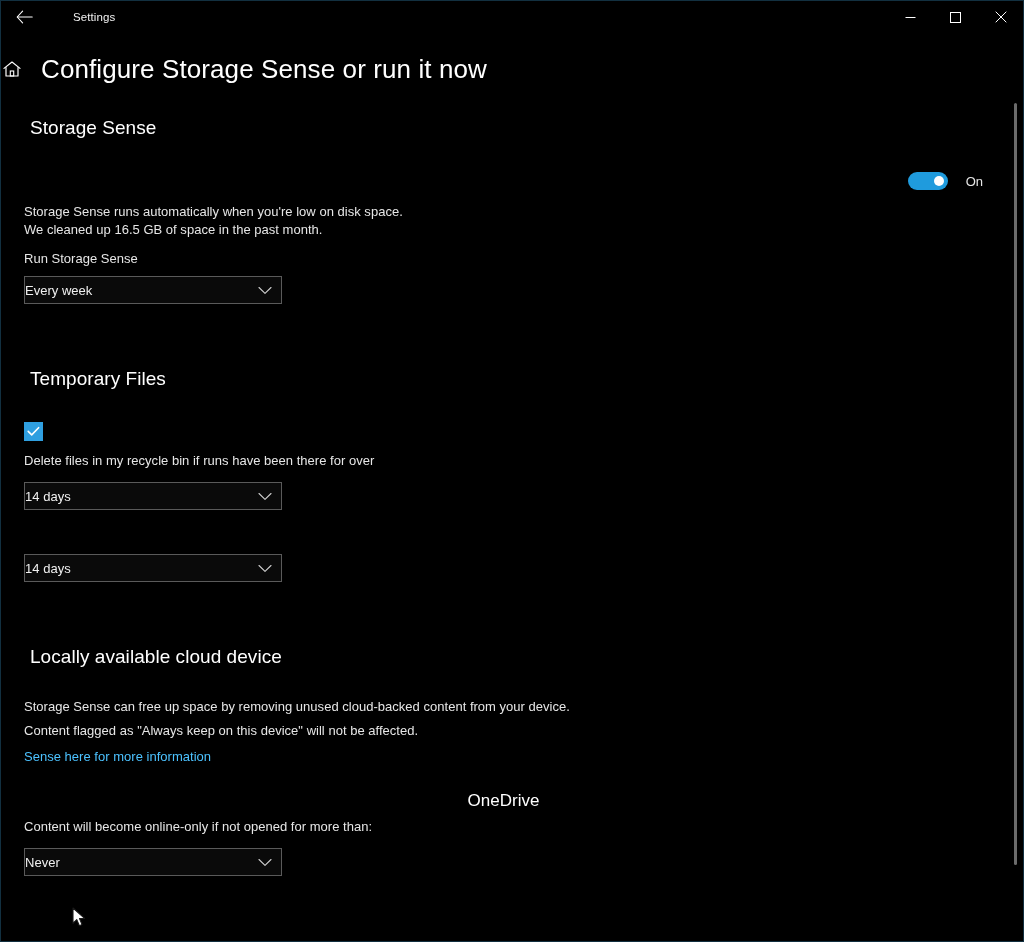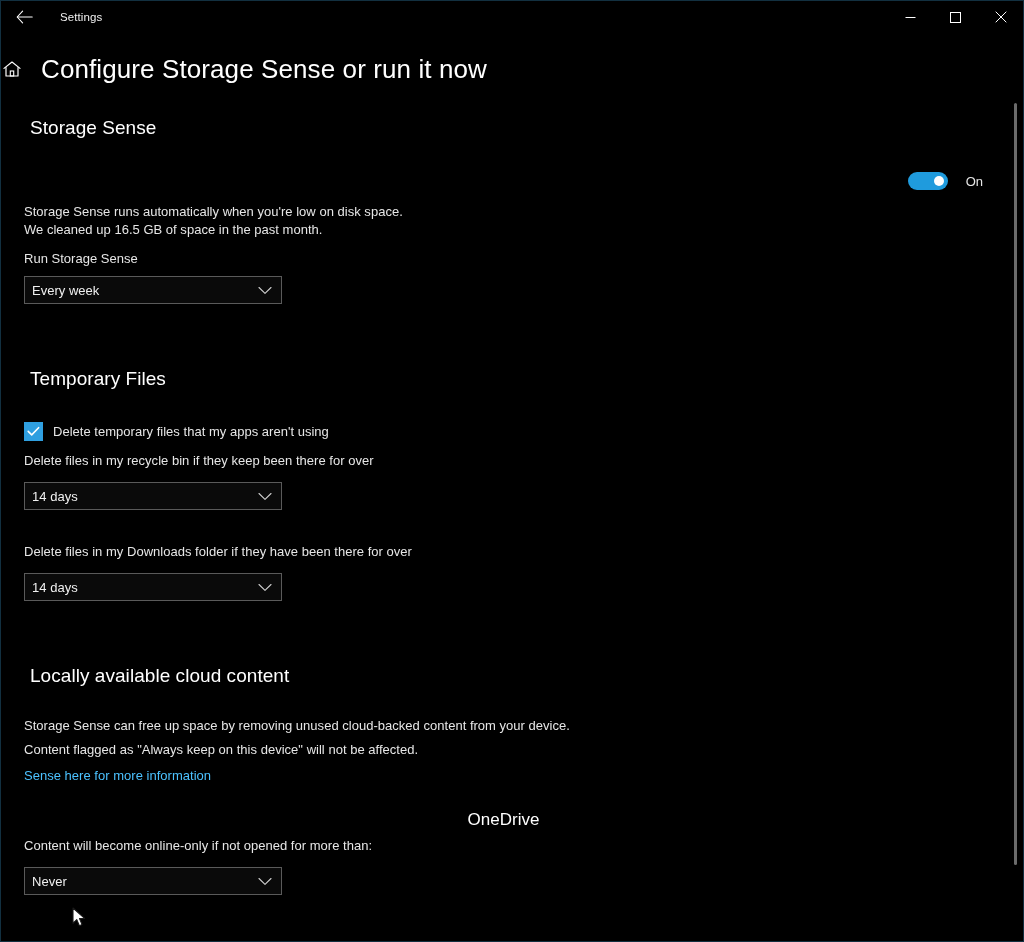--- a/index.html
+++ b/index.html
@@ -39,21 +39,21 @@
     height: 32px;
     display: flex;
     align-items: center;
     justify-content: center;
     cursor: default;
   }
   #back-button svg { display: block; }
   #app-title {
     font-size: 11.5px;
     color: #f0f0f0;
-    margin-left: 13px;
+    margin-left: 26px;
     letter-spacing: 0.1px;
     white-space: nowrap;
   }
   #window-controls {
     position: absolute;
     right: 0;
     top: 0;
     display: flex;
     height: 32px;
   }
@@ -199,21 +199,21 @@
   
   .dropdown {
     width: 258px;
     height: 28px;
     box-sizing: border-box;
     border: 1px solid #5a5a5a;
     background: #0a0a0a;
     display: flex;
     align-items: center;
     justify-content: space-between;
-    padding: 0 9px 0 7px;
+    padding: 0 9px 0 0;
     cursor: default;
   }
   .dropdown .dd-value {
     font-size: 13px;
     color: #f0f0f0;
     letter-spacing: 0.02px;
   }
   .dropdown .dd-chev { display: flex; align-items: center; }
 
   
@@ -349,58 +349,56 @@
     <h2 class="section-header">Temporary Files</h2>
 
     <div class="sp-26"></div>
 
     <div class="checkbox-row">
       <div class="checkbox">
         <svg width="13" height="11" viewBox="0 0 13 11">
           <path d="M1.2 5.4 L4.7 8.9 L11.6 1.7" fill="none" stroke="#ffffff" stroke-width="1.6" stroke-linecap="round" stroke-linejoin="round"></path>
         </svg>
       </div>
-      <span class="checkbox-label">Delete temporary files that my apps aren't using</span>
     </div>
 
     <div class="sp-10"></div>
 
-    <p class="label-text">Delete files in my recycle bin if they keep been there for over</p>
+    <p class="label-text">Delete files in my recycle bin if runs have been there for over</p>
 
     <div class="sp-12"></div>
 
     <div class="dropdown">
       <span class="dd-value">14 days</span>
       <span class="dd-chev">
         <svg width="14" height="9" viewBox="0 0 14 9">
           <path d="M1 1.5 L7 7.3 L13 1.5" fill="none" stroke="#cfcfcf" stroke-width="1.1" stroke-linecap="round" stroke-linejoin="round"></path>
         </svg>
       </span>
     </div>
 
     <div class="sp-32"></div>
 
-    <p class="label-text">Delete files in my Downloads folder if they have been there for over</p>
 
     <div class="sp-12"></div>
 
     <div class="dropdown">
       <span class="dd-value">14 days</span>
       <span class="dd-chev">
         <svg width="14" height="9" viewBox="0 0 14 9">
           <path d="M1 1.5 L7 7.3 L13 1.5" fill="none" stroke="#cfcfcf" stroke-width="1.1" stroke-linecap="round" stroke-linejoin="round"></path>
         </svg>
       </span>
     </div>
 
     <div class="sp-40"></div>
     <div class="sp-18"></div>
 
     
-    <h2 class="section-header">Locally available cloud content</h2>
+    <h2 class="section-header">Locally available cloud device</h2>
 
     <div class="sp-24"></div>
 
     <p class="body-text">Storage Sense can free up space by removing unused cloud-backed content from your device.</p>
 
     <div class="sp-6"></div>
 
     <p class="body-text">Content flagged as "Always keep on this device" will not be affected.</p>
 
     <div class="sp-6"></div>

